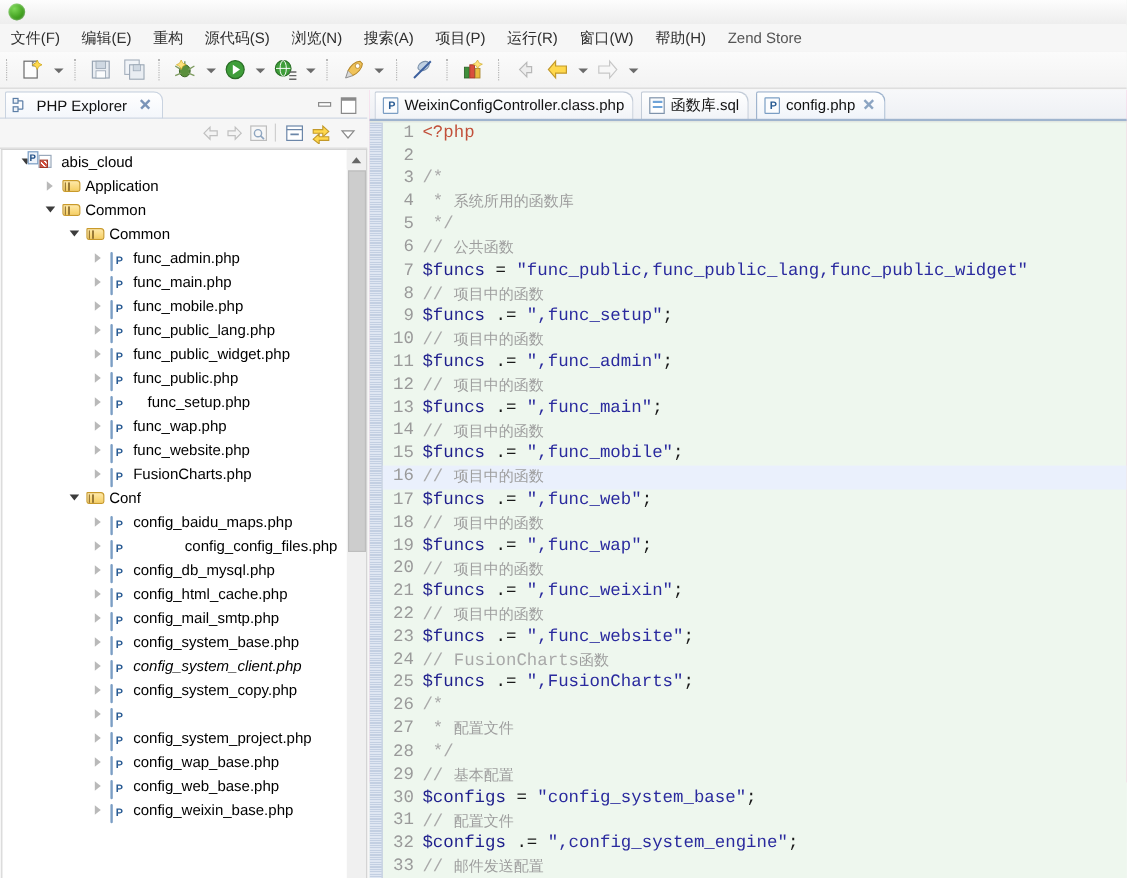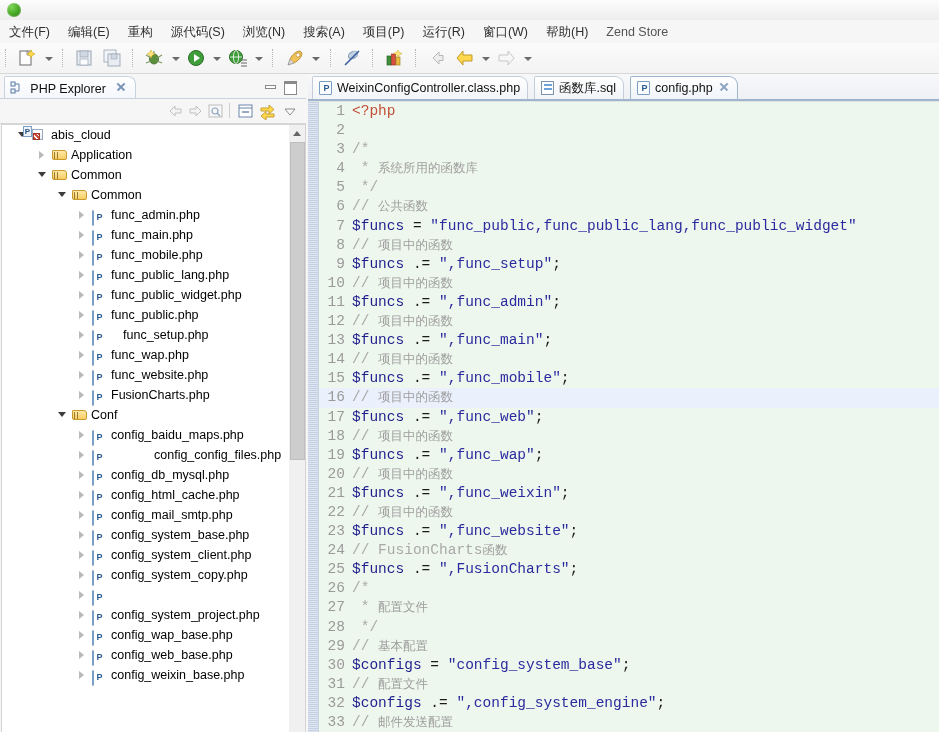--- a/index.html
+++ b/index.html
@@ -519,21 +519,21 @@
           <span class="rlabel" style="left: 109px;">config_mail_smtp.php</span>
         </div>
         <div class="row">
           <span class="twisty collapsed" style="left: 76px;"></span>
           <span class="ricon" style="left: 90px;"><span class="icon-php"></span></span>
           <span class="rlabel" style="left: 109px;">config_system_base.php</span>
         </div>
         <div class="row">
           <span class="twisty collapsed" style="left: 76px;"></span>
           <span class="ricon" style="left: 90px;"><span class="icon-php"></span></span>
-          <span class="rlabel" style="left: 109px;">config_system_client.php</span>
+          <span class="rlabel" style="left: 109px; font-style: italic;">config_system_client.php</span>
         </div>
         <div class="row">
           <span class="twisty collapsed" style="left: 76px;"></span>
           <span class="ricon" style="left: 90px;"><span class="icon-php"></span></span>
           <span class="rlabel" style="left: 109px;">config_system_copy.php</span>
         </div>
         <div class="row">
           <span class="twisty collapsed" style="left: 76px;"></span>
           <span class="ricon" style="left: 90px;"><span class="icon-php"></span></span>
         </div>

